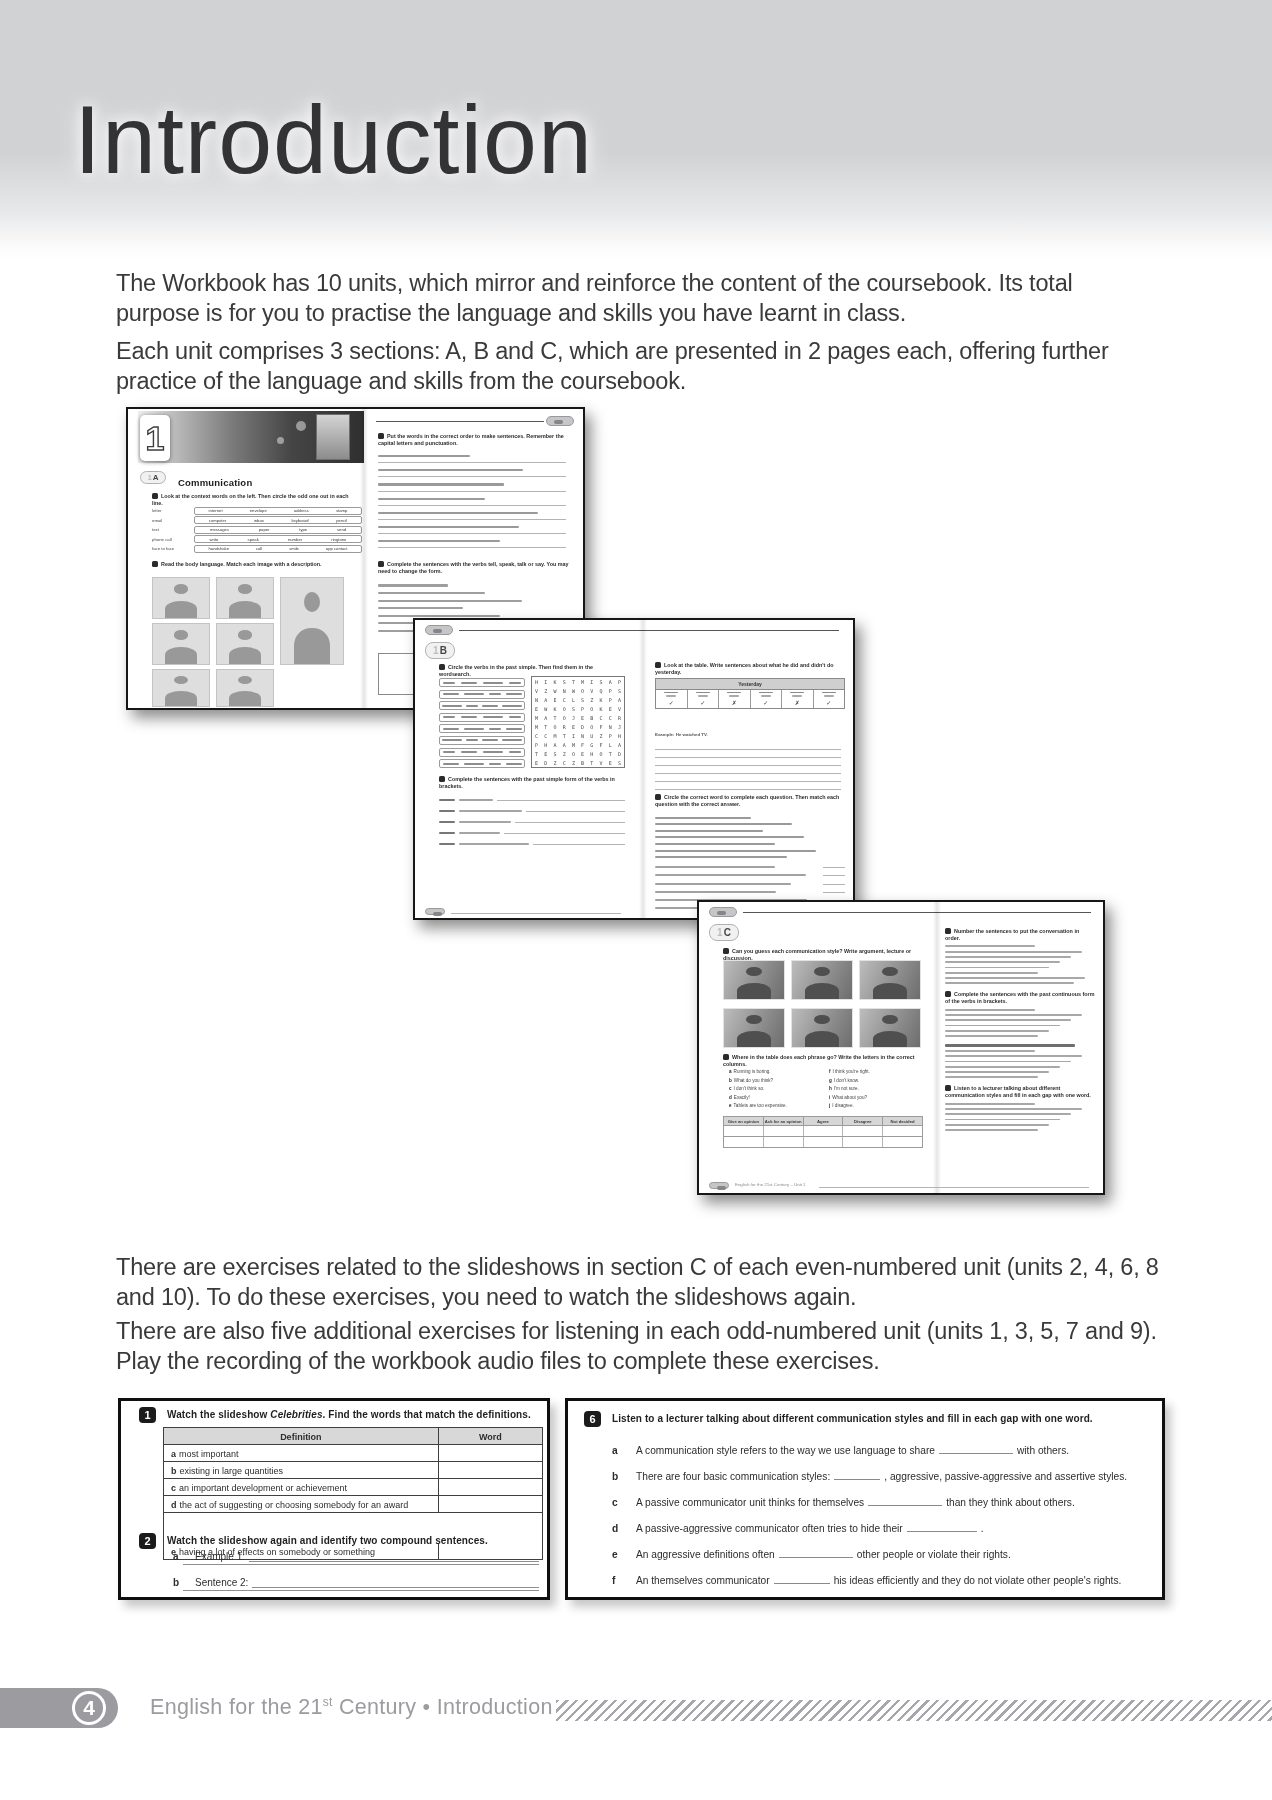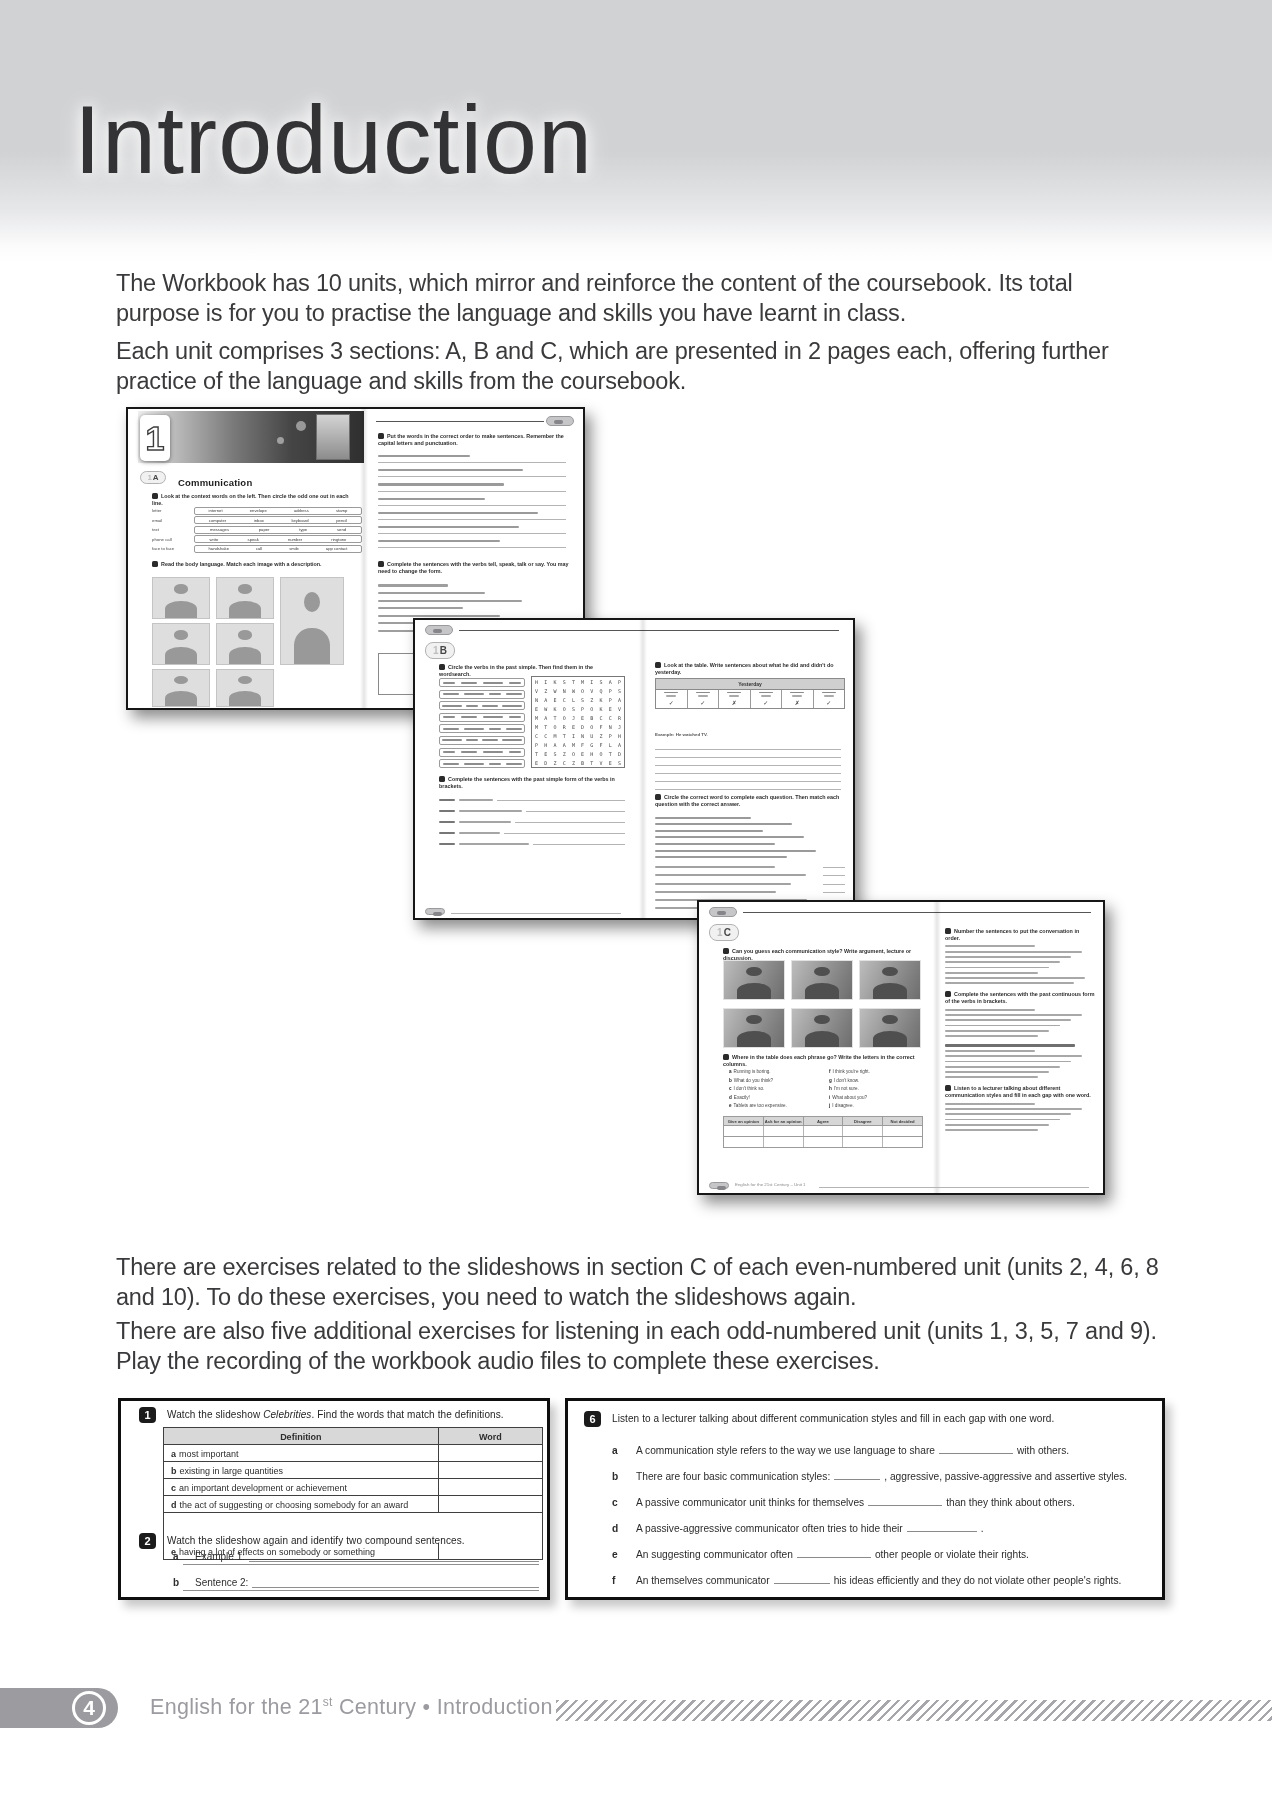--- a/index.html
+++ b/index.html
@@ -78,21 +78,21 @@
          color:#3a3a3a;text-align:center;padding:1.5px 1px;line-height:1.2;}
   .ctabh:last-child{border-right:none;}
   .ctabc{flex:1;border-right:0.7px solid #b5b5b5;height:10px;}
   .ctabc:last-child{border-right:none;}
   .crow{display:flex;border-top:0.7px solid #9b9b9b;}
 
   
   .exbox{position:absolute;background:#fff;border:3px solid #0f0f0f;box-shadow:6px 7px 9px rgba(0,0,0,.22);}
   .xbadge{position:absolute;width:17px;height:16px;background:#1b1b1b;border-radius:4px;color:#fff;
           font-size:11px;font-weight:bold;display:flex;align-items:center;justify-content:center;}
-  .xprompt{position:absolute;font-size:10px;font-weight:normal;color:#1f1f1f;letter-spacing:.1px;}
+  .xprompt{position:absolute;font-size:10px;font-weight:bold;color:#1f1f1f;letter-spacing:.1px;}
   .deftab{position:absolute;border:1.2px solid #3f3f3f;}
   .defrow{display:flex;border-bottom:1.2px solid #3f3f3f;}
   .defrow:last-child{border-bottom:none;margin-top:30px;}
   .defcell{font-size:9px;color:#2e2e2e;padding:3.5px 4px 2.5px 7px;border-right:1.2px solid #3f3f3f;width:316px;}
   .defcell b{margin-right:3px;}
   .defword{width:118px;border-right:none;}
   .defhead .defcell{background:#d8d8d8;font-weight:bold;text-align:center;padding-left:4px;}
   .sentrow{position:absolute;display:flex;align-items:flex-end;font-size:10px;color:#2e2e2e;}
   .sentrow b{width:22px;font-weight:bold;}
   .sentrow .lab{margin-right:4px;}
@@ -675,21 +675,21 @@
 </section>
 
 <section class="exbox" style="left:565px;top:1398px;width:600px;height:202px;">
   <div class="xbadge" style="left:16px;top:10px;">6</div>
   <div class="xprompt" style="left:44px;top:12px;width:548px;">Listen to a lecturer talking about different communication styles and fill in each gap with one word.</div>
   <div style="position:absolute;left:44px;top:42px;width:545px;" id="lsItems">
       <div class="lsrow"><span class="lt">a</span><span>A communication style refers to the way we use language to share</span><span class="gap" style="width: 74px;"></span><span>with others.</span></div>
       <div class="lsrow"><span class="lt">b</span><span>There are four basic communication styles:</span><span class="gap" style="width: 46px;"></span><span>, aggressive, passive-aggressive and assertive styles.</span></div>
       <div class="lsrow"><span class="lt">c</span><span>A passive communicator unit thinks for themselves</span><span class="gap" style="width: 74px;"></span><span>than they think about others.</span></div>
       <div class="lsrow"><span class="lt">d</span><span>A passive-aggressive communicator often tries to hide their</span><span class="gap" style="width: 70px;"></span><span>.</span></div>
-      <div class="lsrow"><span class="lt">e</span><span>An suggesting communicator often</span><span class="gap" style="width: 74px;"></span><span>other people or violate their rights.</span></div>
+      <div class="lsrow"><span class="lt">e</span><span>An aggressive definitions often</span><span class="gap" style="width: 74px;"></span><span>other people or violate their rights.</span></div>
       <div class="lsrow"><span class="lt">f</span><span>An themselves communicator</span><span class="gap" style="width: 56px;"></span><span>his ideas efficiently and they do not violate other people's rights.</span></div>
     </div>
 </section>
 
 <div class="fcapsule">
   <div class="fring">4</div>
 </div>
 <div class="ftitle">
   <span>English for the 21</span><sup>st</sup><span> Century • Introduction</span>
 </div>

